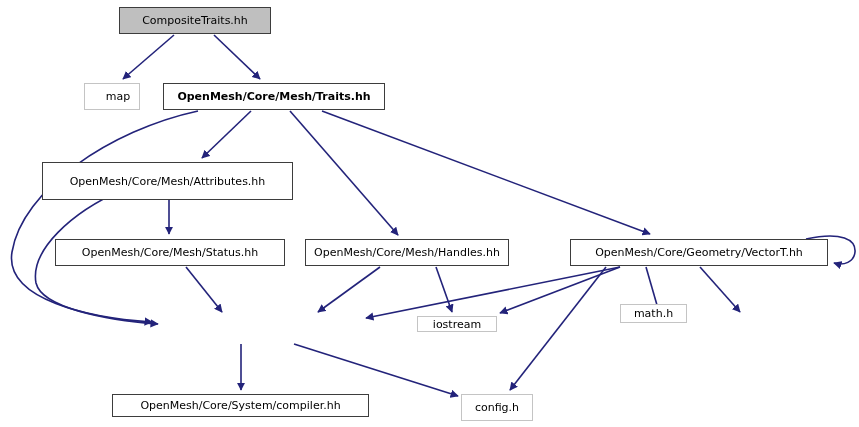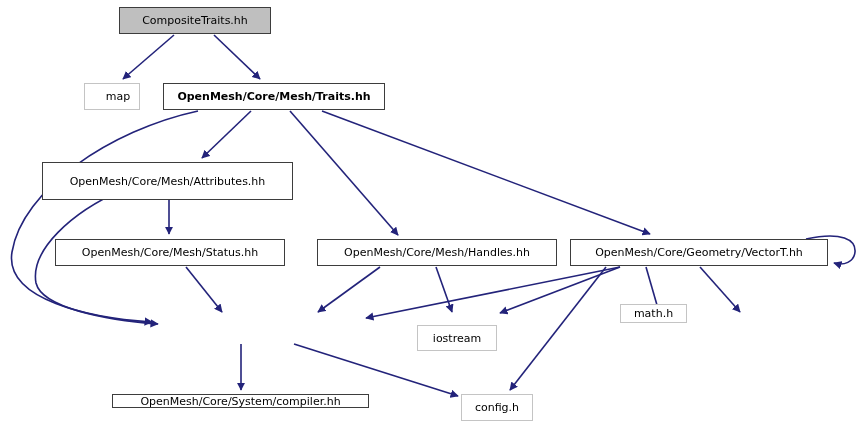--- a/index.html
+++ b/index.html
@@ -110,39 +110,39 @@
   </div>
 
   <div class="node solid" style="left:42px;top:162px;width:251px;height:38px;">
     <span>OpenMesh/Core/Mesh/Attributes.hh</span>
   </div>
 
   <div class="node solid" style="left:55px;top:239px;width:230px;height:27px;">
     <span>OpenMesh/Core/Mesh/Status.hh</span>
   </div>
 
-  <div class="node solid" style="left:305px;top:239px;width:240px;height:27px;margin-left:12px;">
+  <div class="node solid" style="left:305px;top:239px;width:204px;height:27px;">
     <span>OpenMesh/Core/Mesh/Handles.hh</span>
   </div>
 
   <div class="node solid" style="left:570px;top:239px;width:258px;height:27px;">
     <span>OpenMesh/Core/Geometry/VectorT.hh</span>
   </div>
 
 
-  <div class="node" style="left:417px;top:316px;width:80px;height:26px;margin-top:9px;">
+  <div class="node" style="left:417px;top:316px;width:80px;height:16px;">
     <span>iostream</span>
   </div>
 
   <div class="node" style="left:620px;top:304px;width:67px;height:19px;">
     <span>math.h</span>
   </div>
 
 
-  <div class="node solid" style="left:112px;top:394px;width:257px;height:14px;">
+  <div class="node solid" style="left:112px;top:394px;width:257px;height:23px;">
     <span>OpenMesh/Core/System/compiler.hh</span>
   </div>
 
   <div class="node" style="left:461px;top:394px;width:72px;height:27px;">
     <span>config.h</span>
   </div>
 
 </div>
 
 </body></html>

